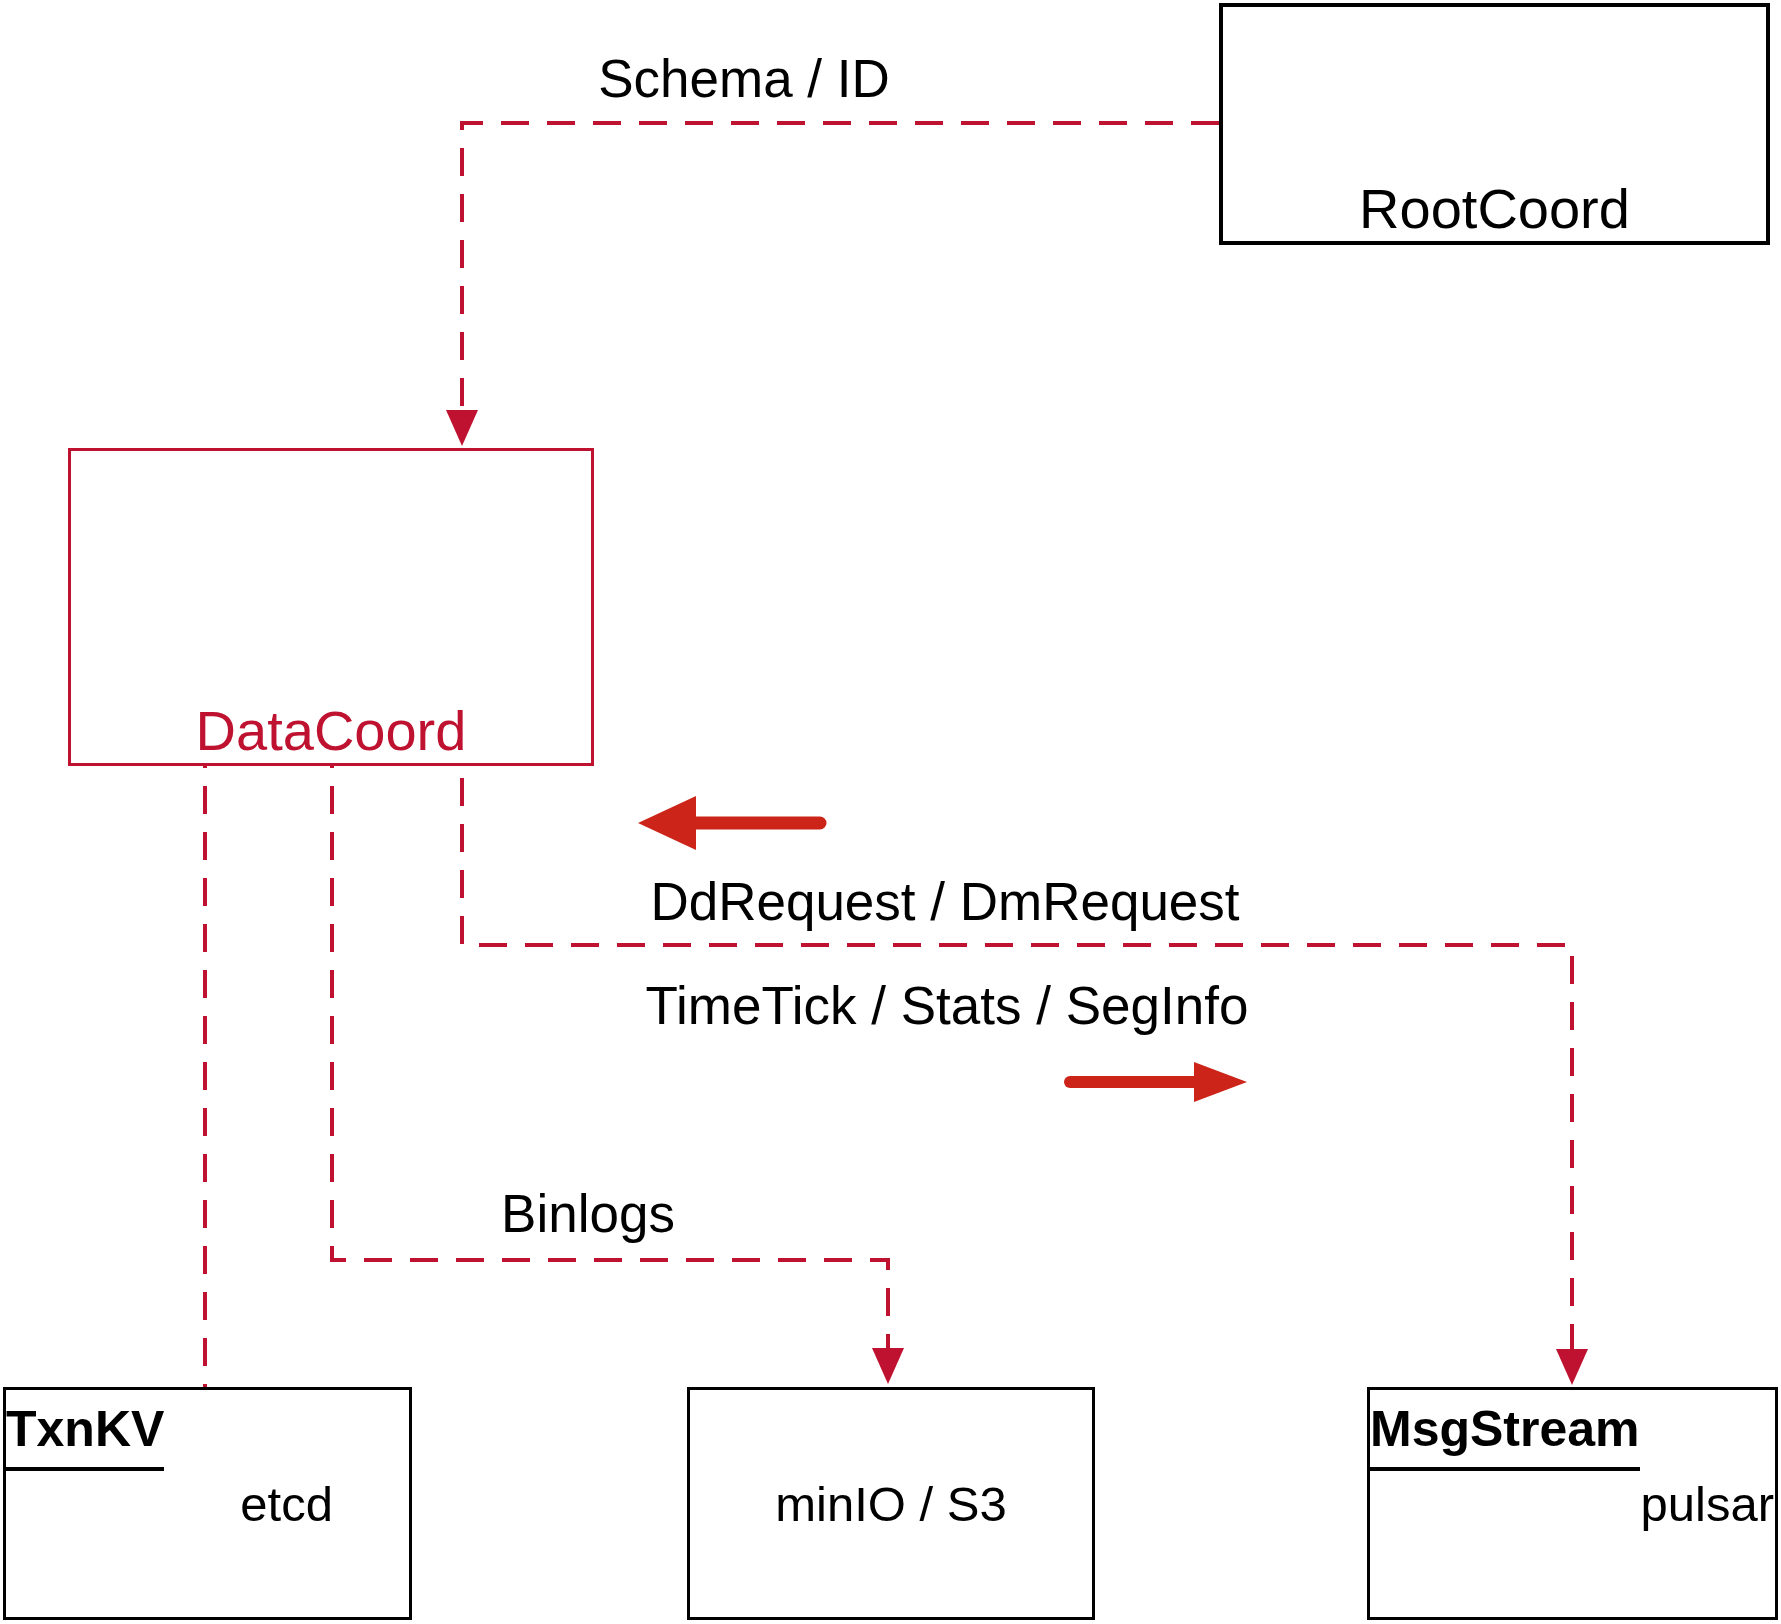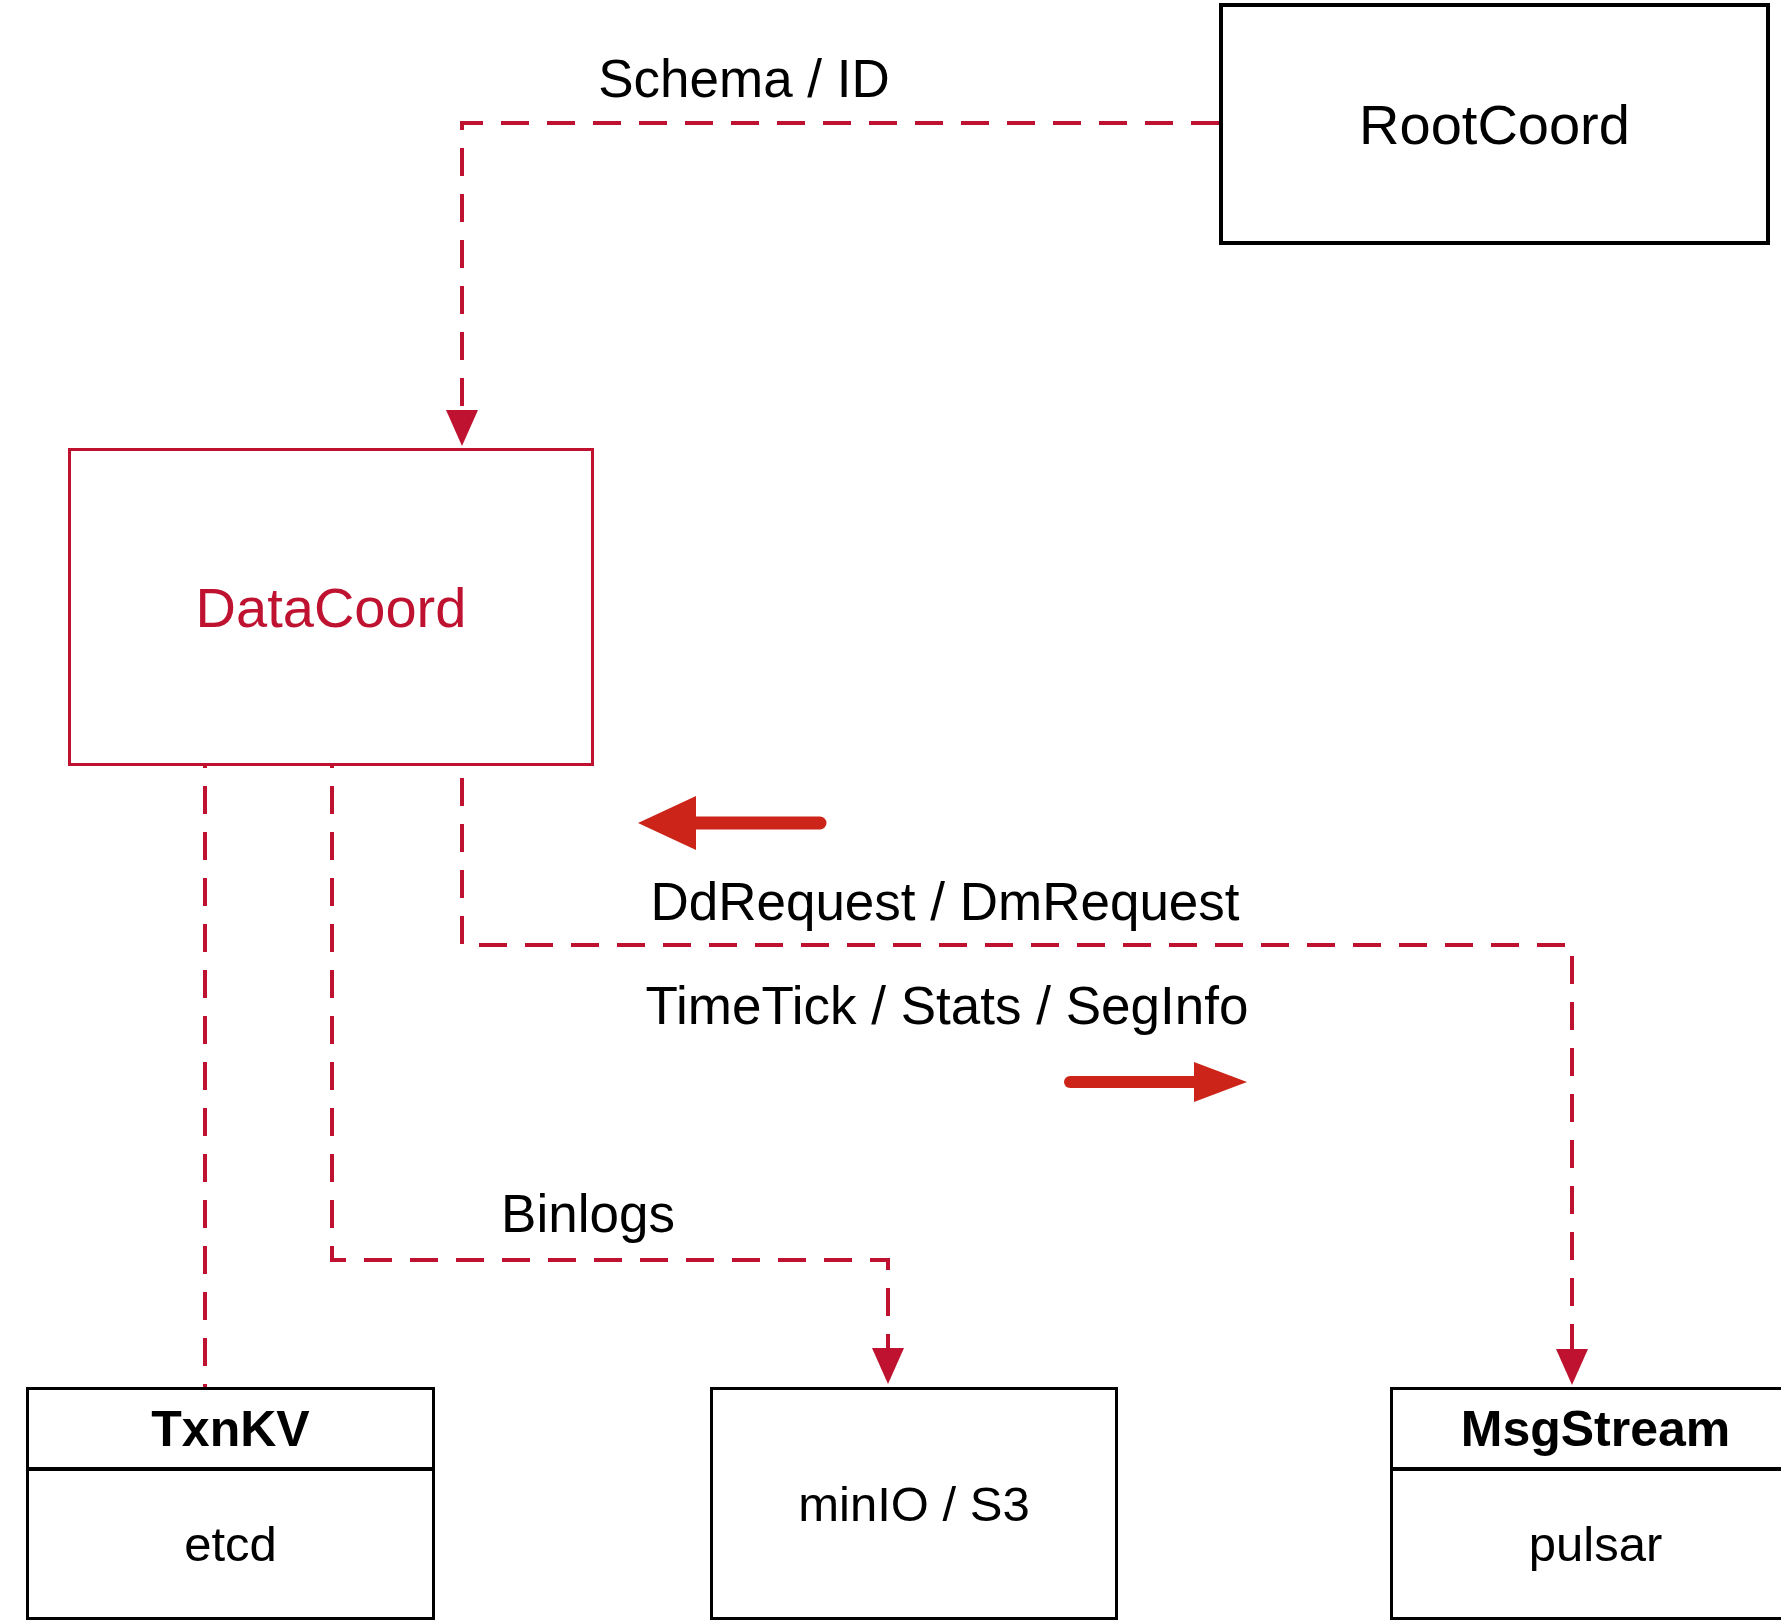--- a/index.html
+++ b/index.html
@@ -45,42 +45,41 @@
     fill: none;
   }
   .solid-arrow-head {
     fill: var(--arrow-red);
     stroke: none;
   }
   .node {
     position: absolute;
     background: var(--paper);
     display: flex;
-    align-items: center;
+    align-items: flex-end;
     justify-content: center;
   }
   .node-plain {
     border: 4px solid var(--ink);
     font-size: 56px;
     color: var(--ink);
   }
   .node-rootcoord  { left: 1219px; top: 3px;   width: 551px; height: 242px; }
   .node-datacoord  {
     left: 68px; top: 448px; width: 526px; height: 318px;
     border: 3px solid var(--crimson);
     color: var(--crimson);
     font-size: 56px;
   }
   .store {
     position: absolute;
     border: 3px solid var(--ink);
     background: var(--paper);
     display: flex;
-    flex-direction: column;
-    margin-left: 23px;
+    flex-direction: row;
   }
   .store-txnkv     { left: 3px;    top: 1387px; width: 409px; height: 233px; }
   .store-kv        { left: 687px;  top: 1387px; width: 408px; height: 233px; }
   .store-msgstream { left: 1367px; top: 1387px; width: 411px; height: 233px; }
   .store-header {
     height: 81px;
     border-bottom: 4px solid var(--ink);
     display: flex;
     align-items: center;
     justify-content: center;

